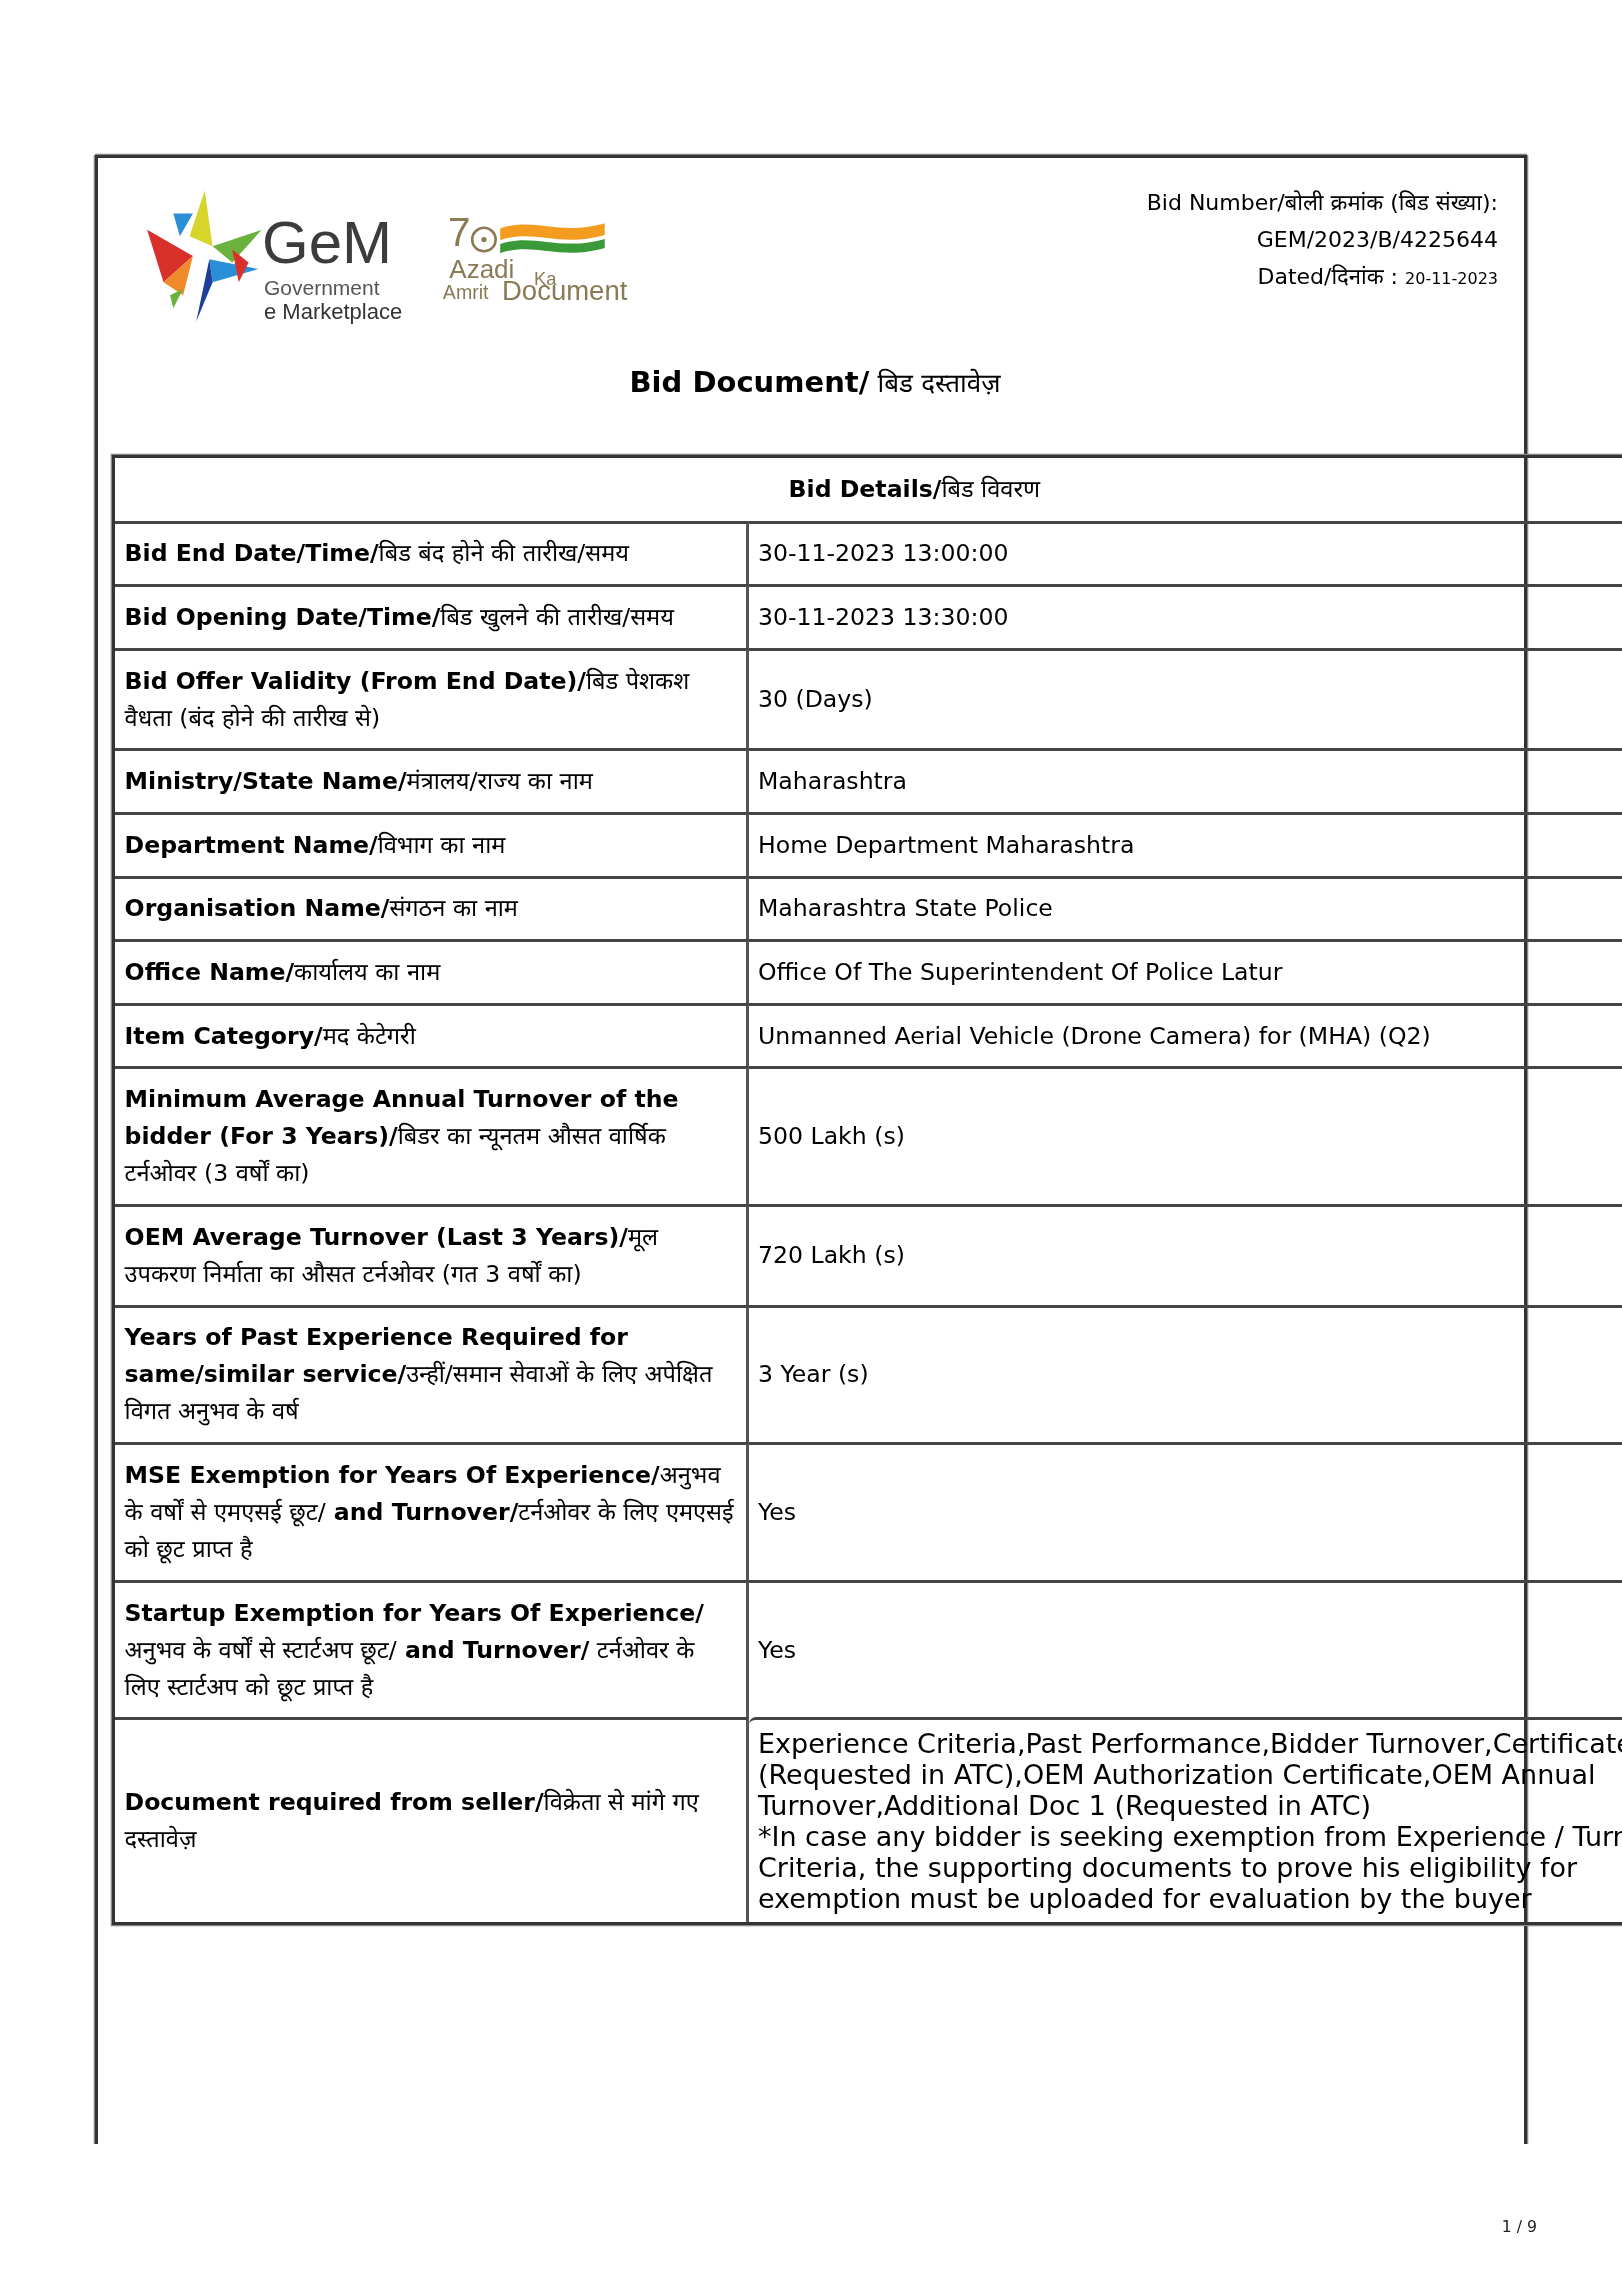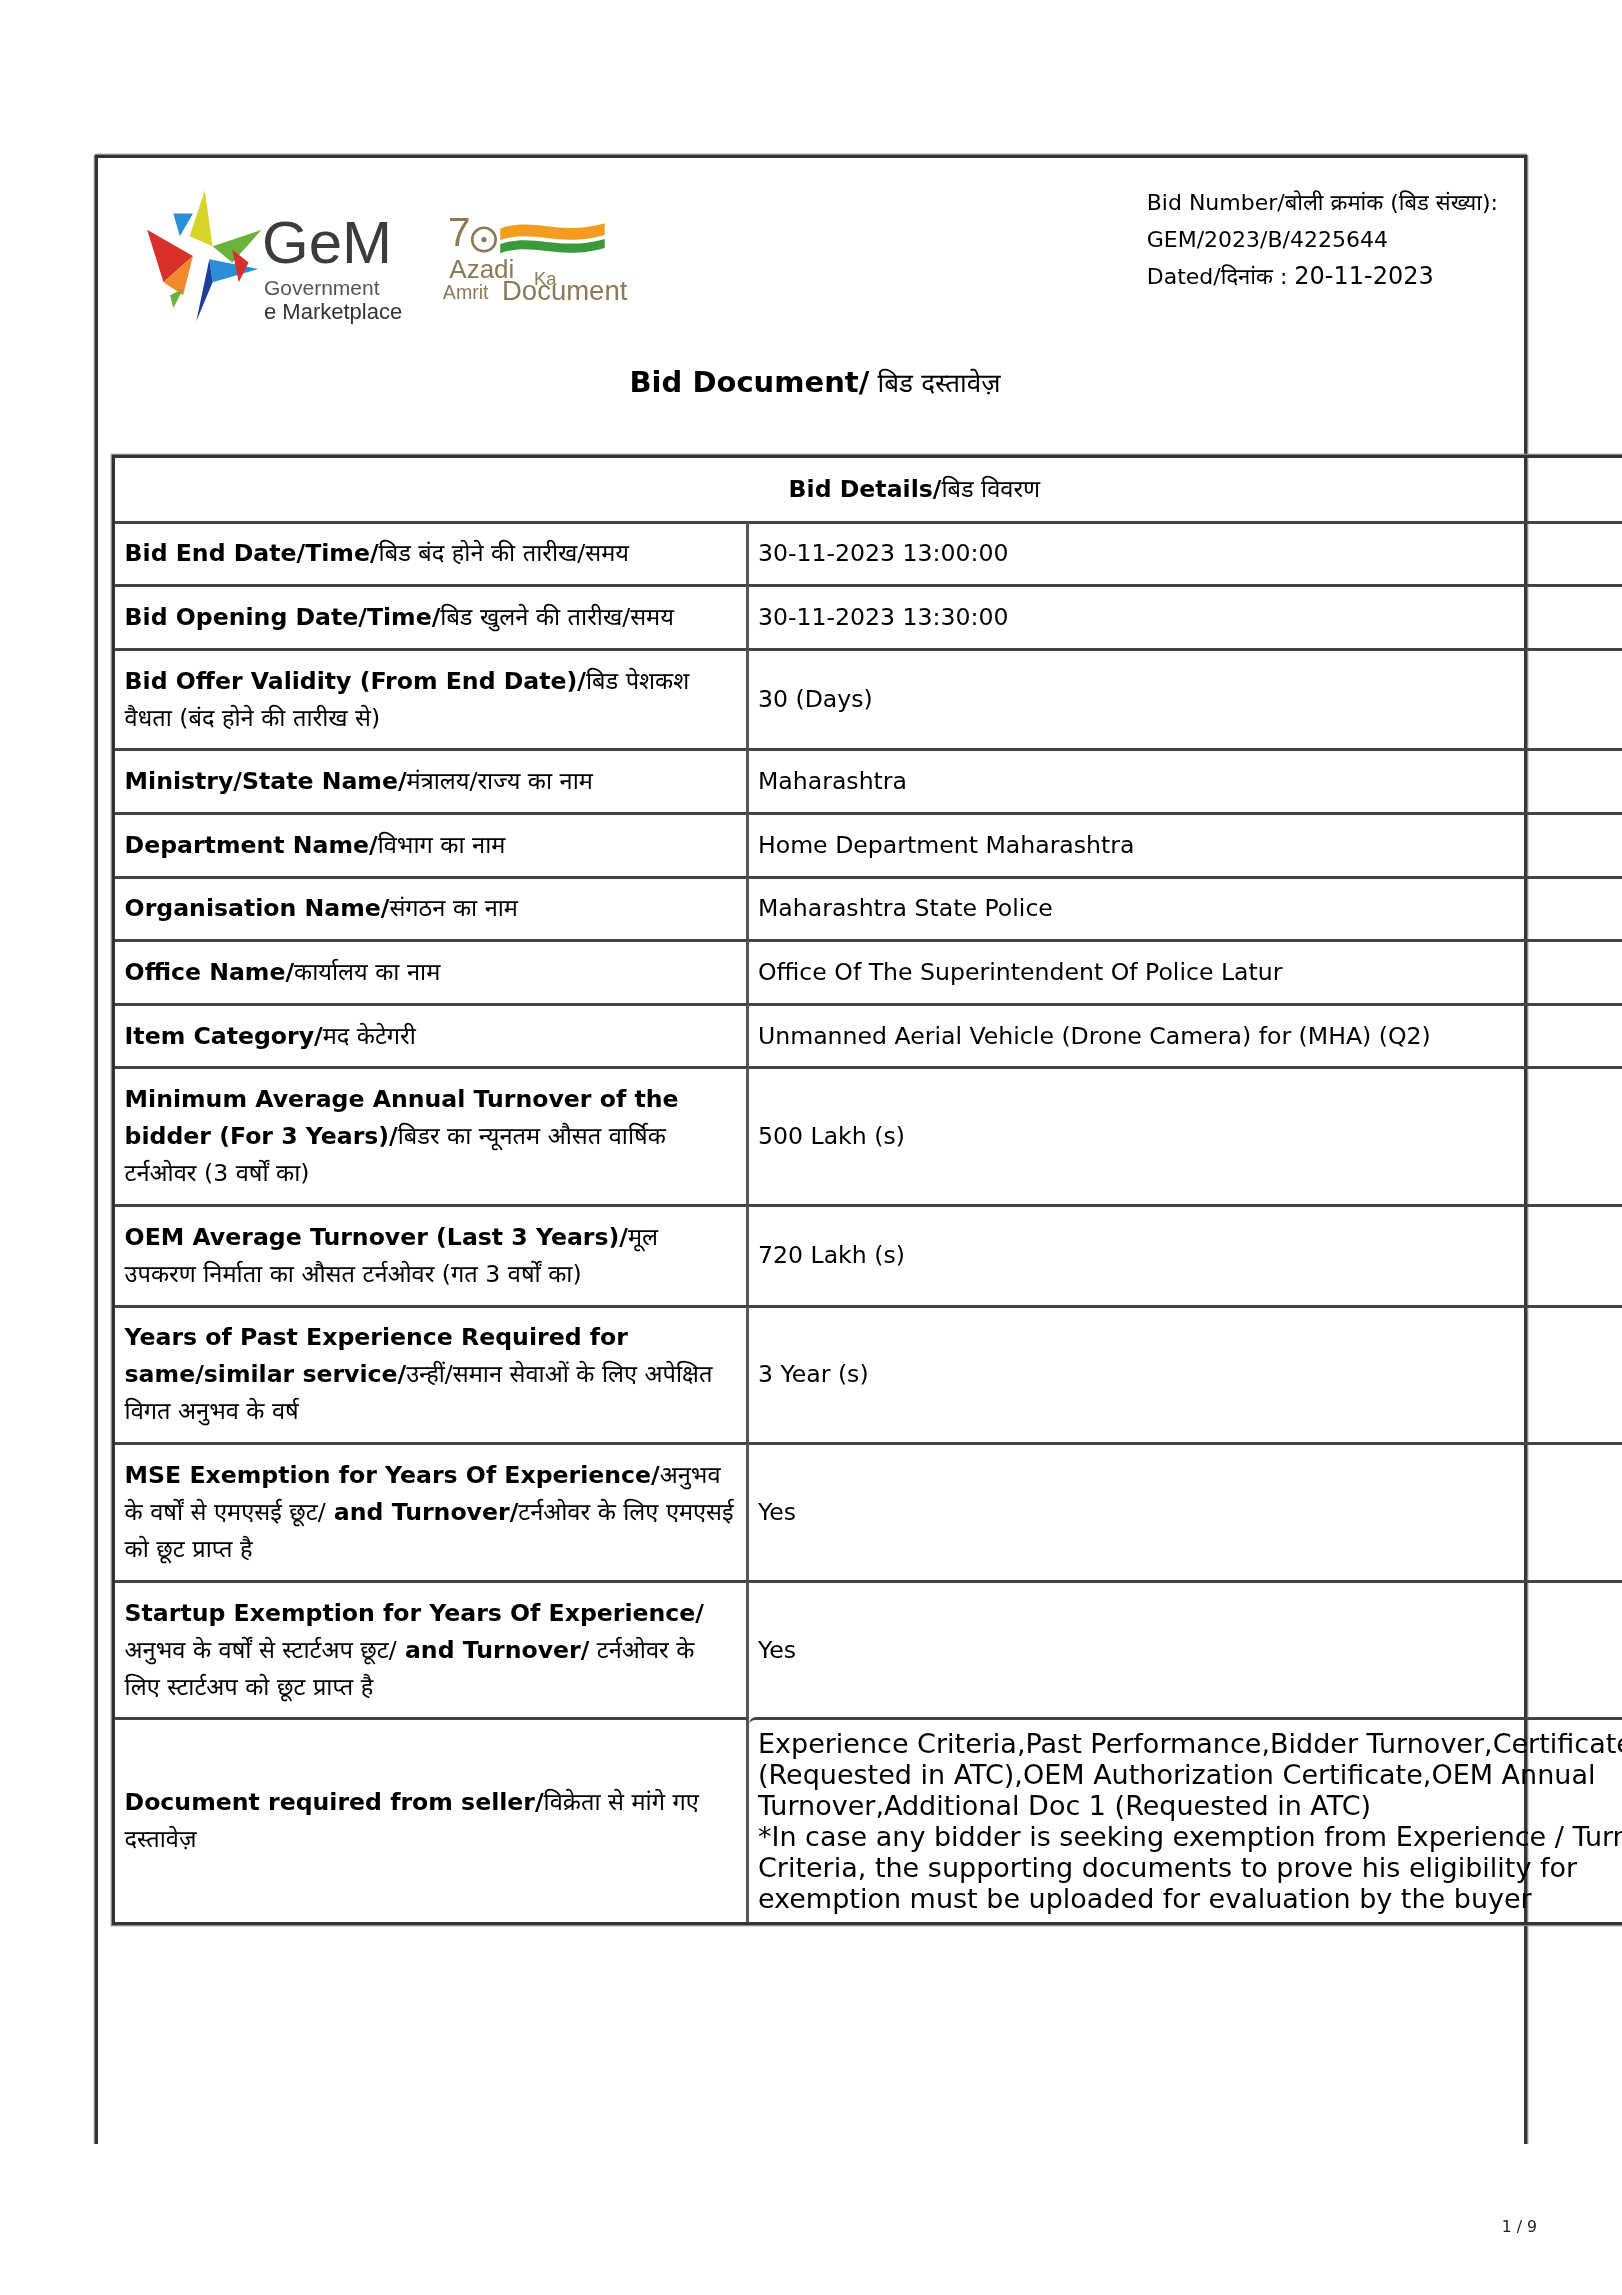--- a/index.html
+++ b/index.html
@@ -10,21 +10,21 @@
   .page-frame {
     position: absolute; left: 95px; top: 155px; width: 1432px; height: 1989px;
     border-left: 3.9px solid #333; border-right: 3.9px solid #333; border-top: 3.9px solid #333;
     box-shadow: -1.3px 0 0 #888, 1.3px 0 0 #888, 0 -1.3px 0 #888;
     box-sizing: border-box;
   }
   .header { position: absolute; left: 0; top: 0; width: 100%; height: 216px; }
   .logo-gem { position: absolute; left: 36px; top: 26px; width: 281px; height: 144px; }
   .logo-azadi { position: absolute; left: 350px; top: 52px; width: 222px; height: 98px; }
   .bid-info {
-    position: absolute; right: 26px; top: 26px; 
+    position: absolute; right: 26px; top: 26px; text-align: right;
     font-size: 22px; line-height: 37px;
   }
   .bid-info .hindi { font-size: 22px; }
   .doc-title {
     position: absolute; left: 4px; width: 100%; top: 206px; text-align: center;
     font-size: 29px; font-weight: bold;
   }
   .doc-title .hindi { font-weight: normal; font-size: 26px; }
   table.bid {
     position: absolute; left: 14.4px; top: 297px; width: 1604px;
@@ -85,21 +85,21 @@
       <div style="position:absolute;left:54px;top:65px;font-family:'Liberation Sans',sans-serif;font-size:27.5px;color:#8b7a55;">Document</div>
     </div>
 
     <div class="bid-info">
       <div>
         <span>Bid Number/</span><span class="hindi">बोली क्रमांक (बिड संख्या):</span>
       </div>
       <div>GEM/2023/B/4225644</div>
       <div>
         <span>Dated/</span><span class="hindi">दिनांक :</span>
-        <span style="font-size:24px;">20-11-2023</span>
+        <span style="font-size:16px;">20-11-2023</span>
       </div>
     </div>
   </div>
 
   <div class="doc-title">
     <span>Bid Document/</span><span class="hindi"> बिड दस्तावेज़</span>
   </div>
 
   <table class="bid">
     <tbody>

